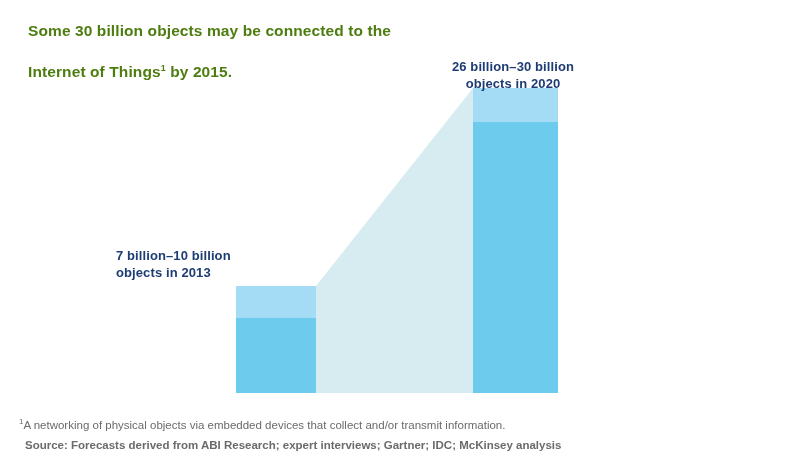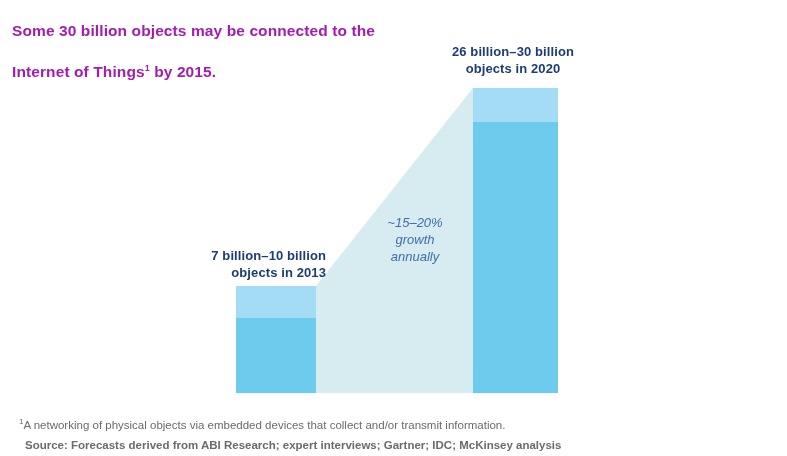--- a/index.html
+++ b/index.html
@@ -12,27 +12,27 @@
     height: 456px;
     position: relative;
     overflow: hidden;
     font-family: "Liberation Sans", sans-serif;
     color: #4a4a4a;
   }
 
   
   #chart-title {
     position: absolute;
-    left: 12px;
+    left: 28px;
     top: 2px;
     width: 700px;
     font-size: 15.5px;
     font-weight: bold;
     line-height: 19px;
-    color: #a21caf;
+    color: #4d7c0f;
     letter-spacing: 0.1px;
     white-space: pre-line;
   }
   #chart-title .sup {
     font-size: 9px;
     vertical-align: super;
     font-weight: bold;
   }
 
   
@@ -57,25 +57,25 @@
     line-height: 17px;
     color: #1e3c74;
     letter-spacing: 0.1px;
     text-align: center;
     white-space: pre-line;
   }
   #label-2013 {
     left: 116px;
     top: 247px;
     width: 210px;
-    text-align: right;
+    text-align: left;
   }
   #label-2020 {
     left: 398px;
-    top: 43px;
+    top: 58px;
     width: 230px;
     text-align: center;
   }
 
   
   #growth-annotation {
     position: absolute;
     left: 355px;
     top: 214px;
     width: 120px;
@@ -127,21 +127,18 @@
     <rect x="473" y="88" width="85" height="34" fill="#a3dcf4"></rect>
     <rect x="473" y="122" width="85" height="271" fill="#6dcbed"></rect>
   </svg>
 
   <div class="value-label" id="label-2013">7 billion–10 billion
 objects in 2013</div>
 
   <div class="value-label" id="label-2020">26 billion–30 billion
 objects in 2020</div>
 
-  <div id="growth-annotation">~15–20%
-growth
-annually</div>
 </div>
 
 <div id="footnotes">
   <div id="footnote-note"><span class="sup">1</span><span>A networking of physical objects via embedded devices that collect and/or transmit information.</span></div>
   <div id="footnote-source">Source: Forecasts derived from ABI Research; expert interviews; Gartner; IDC; McKinsey analysis</div>
 </div>
 
 </body></html>

